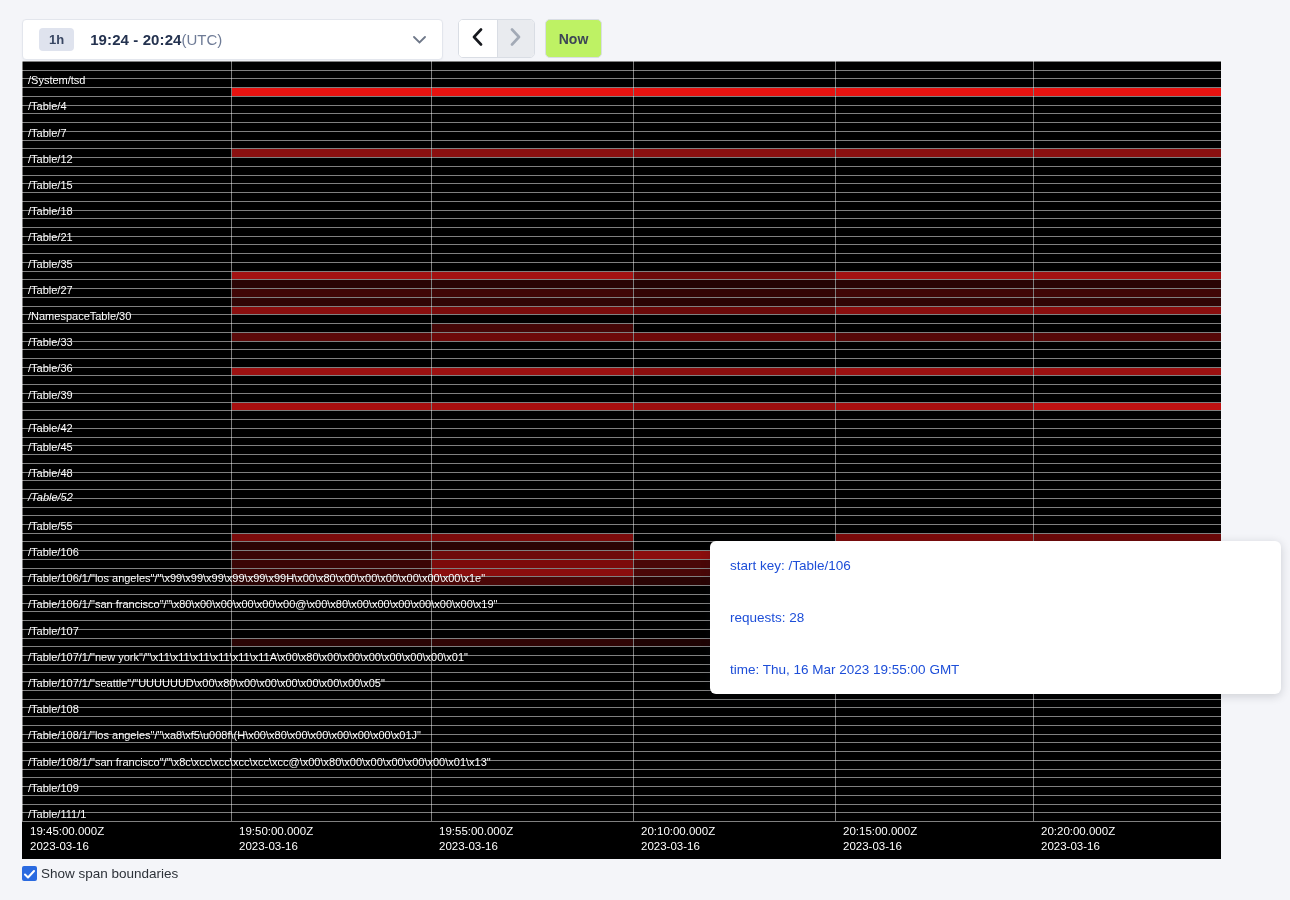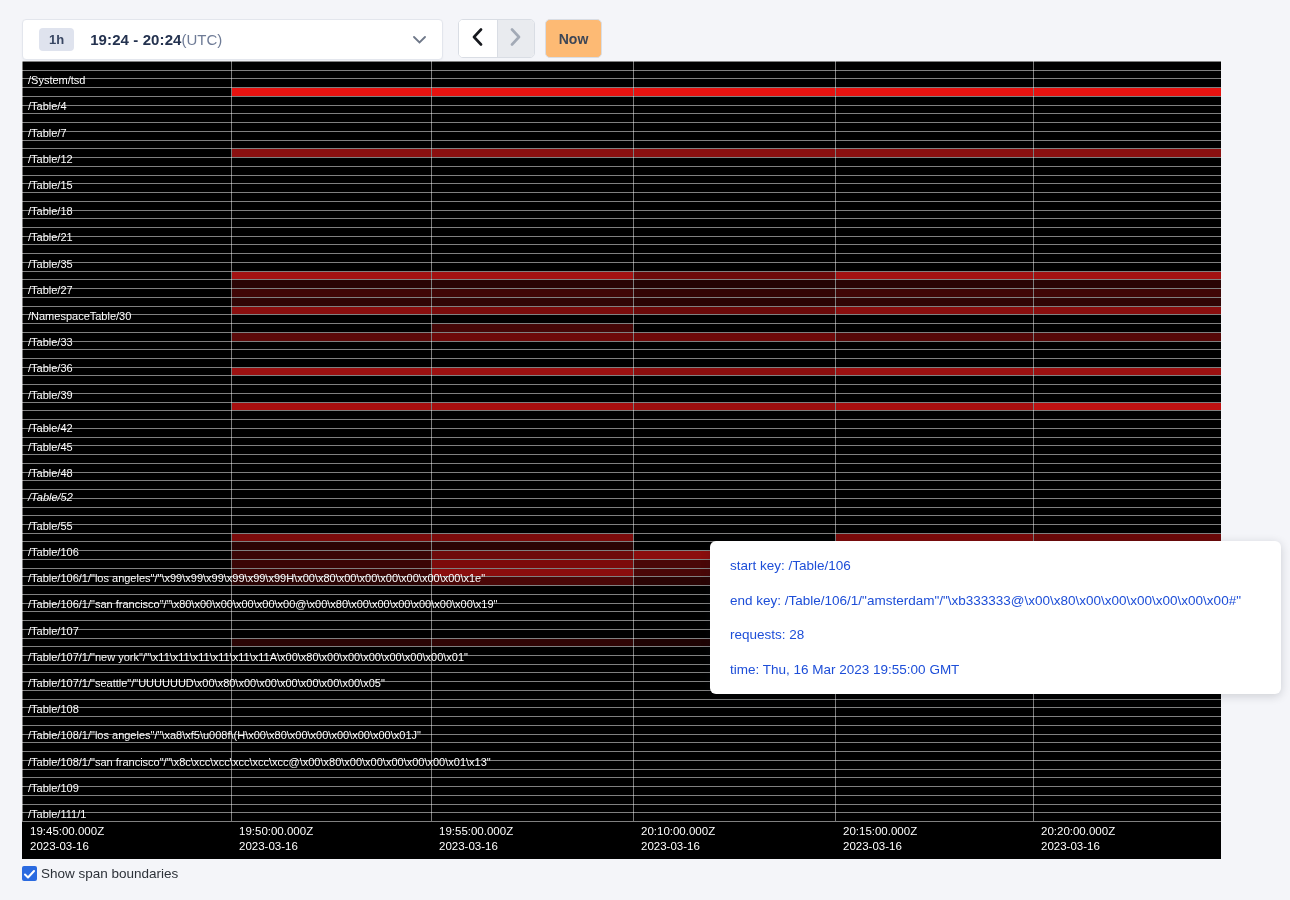--- a/index.html
+++ b/index.html
@@ -30,21 +30,21 @@
     position:absolute; left:458px; top:19px; height:39px; width:77px;
     display:flex; border:1px solid #d9dde4; border-radius:5px; overflow:hidden;
     background:#fff;
   }
   .nav-btn { width:50%; display:flex; align-items:center; justify-content:center; cursor:pointer; background:#fff; border:none; }
   .nav-btn.disabled { background:#e9ebef; cursor:default; }
   .nav-btn + .nav-btn { border-left:1px solid #d9dde4; }
 
   .now-button {
     position:absolute; left:545px; top:19px; height:39px; width:57px;
-    background:#fdba74; border:1px solid #d9dde4; border-radius:5px;
+    background:#bef264; border:1px solid #d9dde4; border-radius:5px;
     font-size:14px; font-weight:600; color:#3d4656; cursor:pointer;
     display:flex; align-items:center; justify-content:center;
     font-family:"Liberation Sans", sans-serif;
   }
 
   
   .heatmap-canvas {
     position:absolute; background:#000; overflow:hidden;
   }
   .hline { position:absolute; left:0; width:100%; height:1px; background:rgba(255,255,255,0.5); }
@@ -329,21 +329,20 @@
       <div>2023-03-16</div>
     </div>
     <div class="x-label" style="left: 1019px; top: 763px;">
       <div>20:20:00.000Z</div>
       <div>2023-03-16</div>
     </div>
   </div>
 
 <div class="hover-tooltip" id="tooltip">
     <div class="tooltip-line">start key: /Table/106</div>
-    <div class="tooltip-line">end key: /Table/106/1/"amsterdam"/"\xb333333@\x00\x80\x00\x00\x00\x00\x00\x00#"</div>
     <div class="tooltip-line">requests: 28</div>
     <div class="tooltip-line">time: Thu, 16 Mar 2023 19:55:00 GMT</div>
   </div>
 
 <div class="checkbox-row">
   <span class="checkbox-box">
     <span>
       <svg width="11" height="9" viewBox="0 0 11 9">
           <polyline points="1,4.5 4,7.5 10,1" stroke="#fff" stroke-width="2" fill="none" stroke-linecap="round" stroke-linejoin="round"></polyline>
         </svg>

